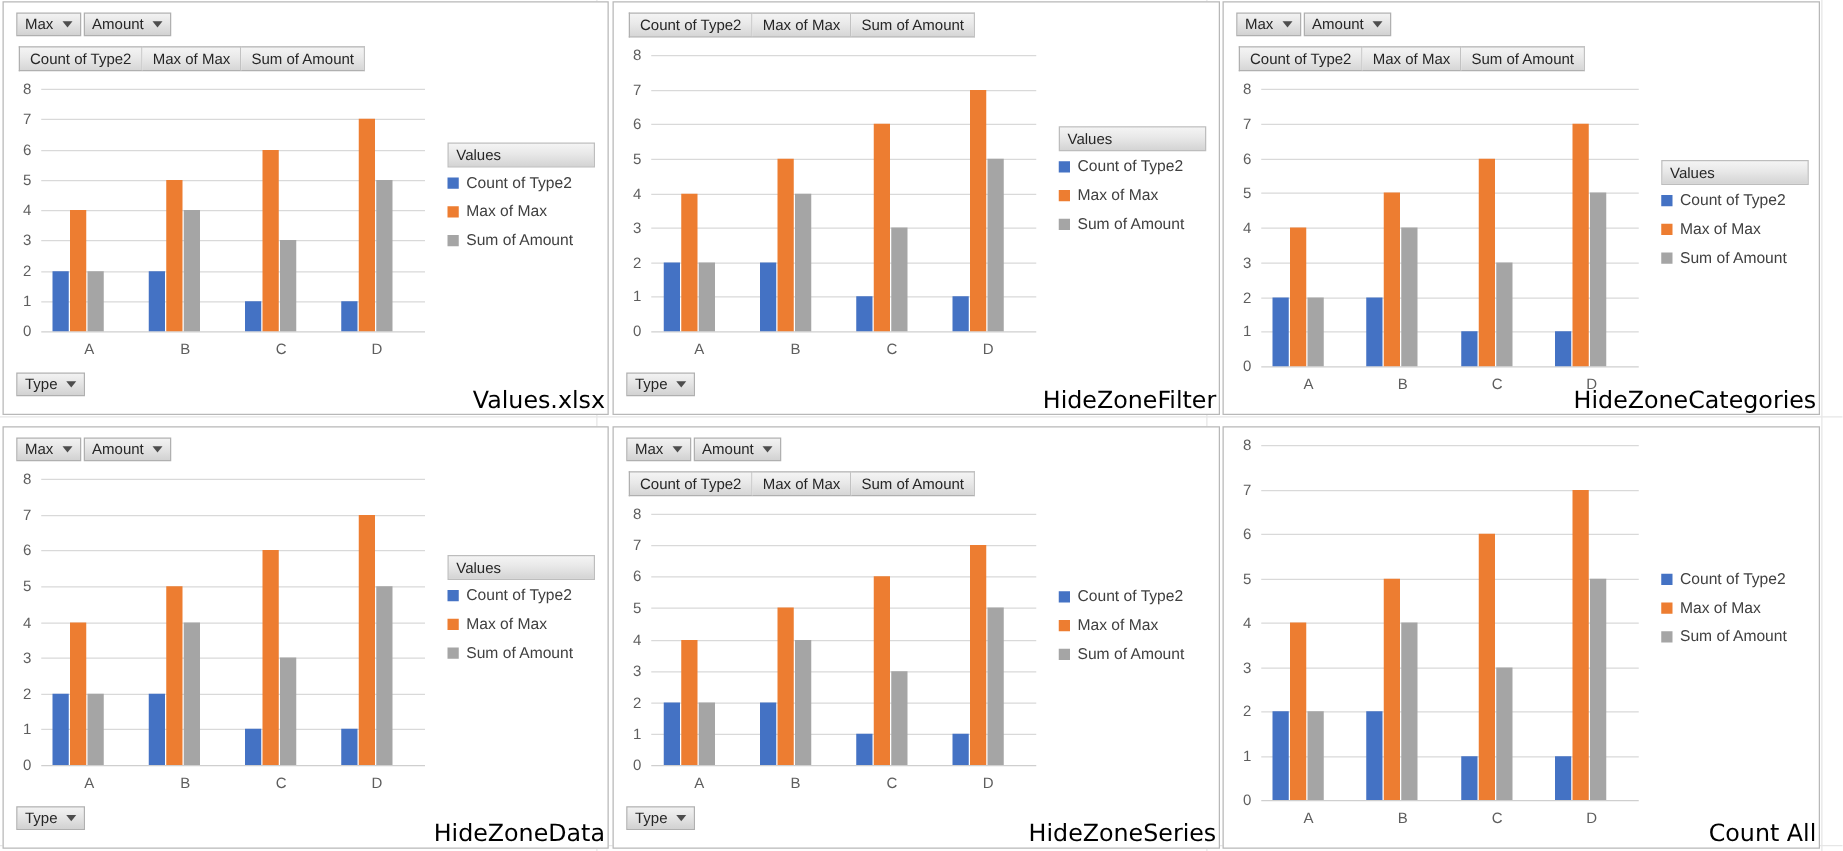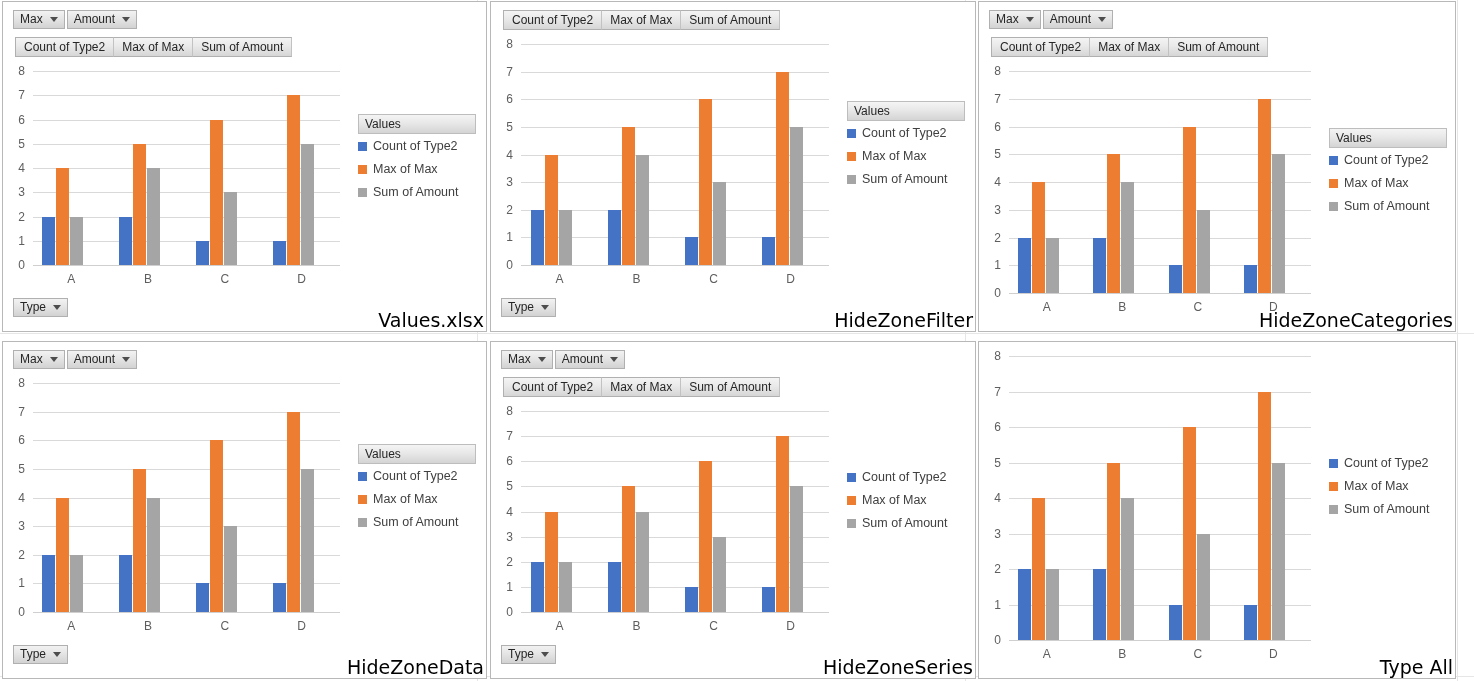--- a/index.html
+++ b/index.html
@@ -657,17 +657,17 @@
             <div class="lrow">
               <span class="lswatch" style="background: rgb(237, 125, 49);"></span>
               <span class="ltext">Max of Max</span>
             </div>
             <div class="lrow">
               <span class="lswatch" style="background: rgb(165, 165, 165);"></span>
               <span class="ltext">Sum of Amount</span>
             </div>
           </div>
         </div>
-        <div class="caption">Type All</div>
+        <div class="caption">Count All</div>
       </div>
     </div>
 
 </div>
 
 </body></html>

